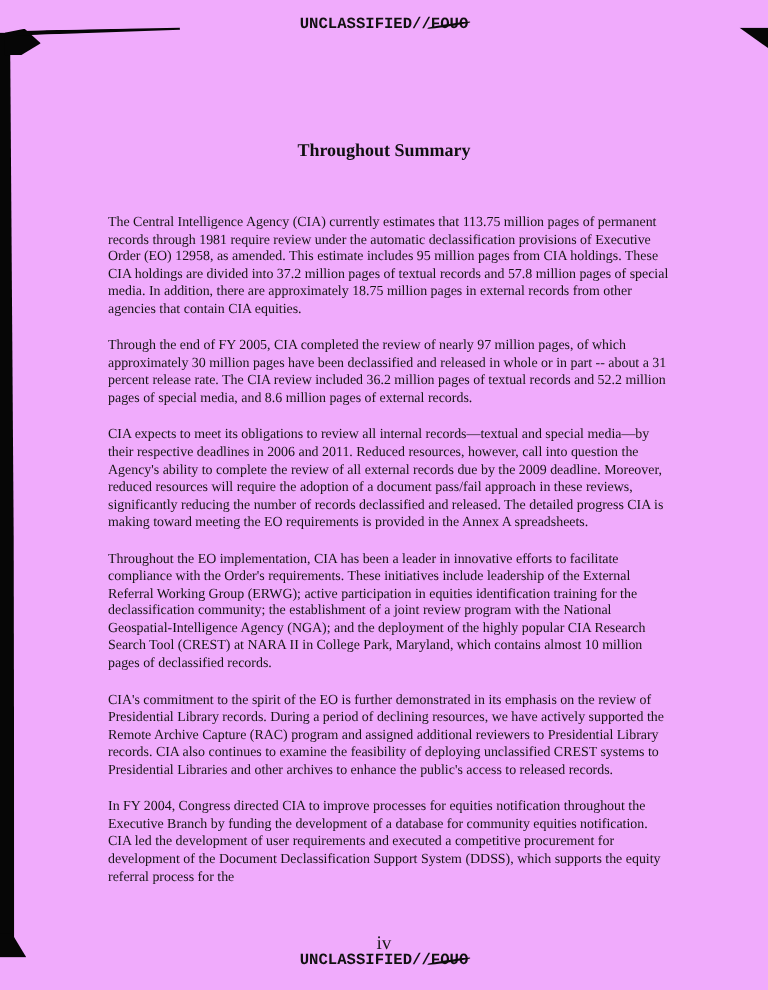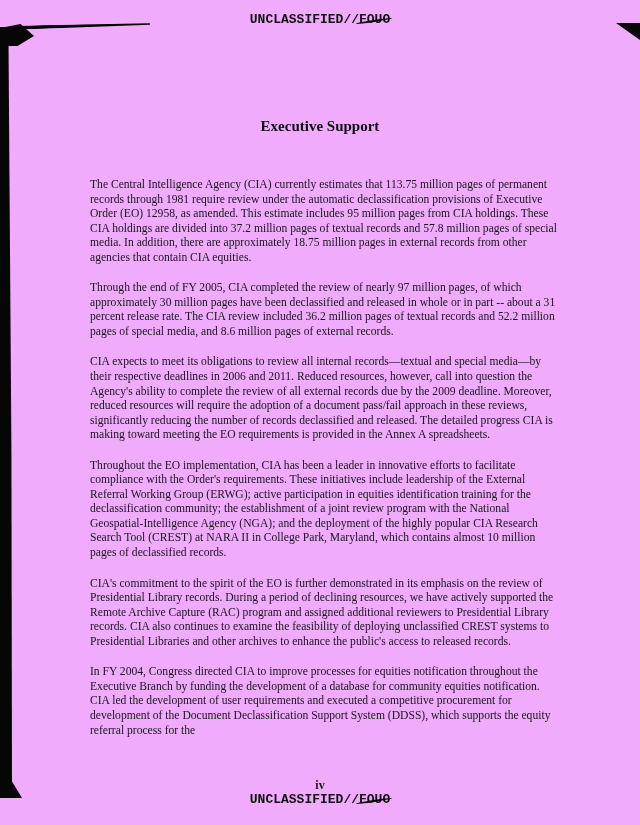--- a/index.html
+++ b/index.html
@@ -99,41 +99,40 @@
     color: #161616;
   }
 
   
   .page-number {
     position: absolute;
     top: 778px;
     left: 0;
     width: 100%;
     text-align: center;
-    font-size: 12px;
+    font-size: 16px;
     color: #1a1a1a;
-    font-weight: bold;
   }
 </style>
 </head>
 <body>
 
 <div class="sheet">
 
   <div class="artifact artifact-left-bar"></div>
   <div class="artifact artifact-top-left-blob"></div>
   <div class="artifact artifact-top-line"></div>
   <div class="artifact artifact-top-right"></div>
   <div class="artifact artifact-bottom-left"></div>
 
   <div class="classification header-banner">
     <span>UNCLASSIFIED//</span><span class="struck">FOUO</span>
   </div>
 
-  <h1 class="doc-title">Executive Support</h1>
+  <h1 class="doc-title">Throughout Summary</h1>
 
   <div class="doc-body">
     <p>The Central Intelligence Agency (CIA) currently estimates that 113.75 million pages of permanent records through 1981 require review under the automatic declassification provisions of Executive Order (EO) 12958, as amended.  This estimate includes 95 million pages from CIA holdings.  These CIA holdings are divided into 37.2 million pages of textual records and 57.8 million pages of special media.  In addition, there are approximately 18.75 million pages in external records from other agencies that contain CIA equities.</p>
     <p>Through the end of FY 2005, CIA completed the review of nearly 97 million pages, of which approximately 30 million pages have been declassified and released in whole or in part -- about a 31 percent release rate.  The CIA review included 36.2 million pages of textual records and 52.2 million pages of special media, and 8.6 million pages of external records.</p>
     <p>CIA expects to meet its obligations to review all internal records—textual and special media—by their respective deadlines in 2006 and 2011.  Reduced resources, however, call into question the Agency's ability to complete the review of all external records due by the 2009 deadline.  Moreover, reduced resources will require the adoption of a document pass/fail approach in these reviews, significantly reducing the number of records declassified and released.  The detailed progress CIA is making toward meeting the EO requirements is provided in the Annex A spreadsheets.</p>
     <p>Throughout the EO implementation, CIA has been a leader in innovative efforts to facilitate compliance with the Order's requirements.  These initiatives include leadership of the External Referral Working Group (ERWG); active participation in equities identification training for the declassification community; the establishment of a joint review program with the National Geospatial-Intelligence Agency (NGA); and the deployment of the highly popular CIA Research Search Tool (CREST) at NARA II in College Park, Maryland, which contains almost 10 million pages of declassified records.</p>
     <p>CIA's commitment to the spirit of the EO is further demonstrated in its emphasis on the review of Presidential Library records.  During a period of declining resources, we have actively supported the Remote Archive Capture (RAC) program and assigned additional reviewers to Presidential Library records.  CIA also continues to examine the feasibility of deploying unclassified CREST systems to Presidential Libraries and other archives to enhance the public's access to released records.</p>
     <p>In FY 2004, Congress directed CIA to improve processes for equities notification throughout the Executive Branch by funding the development of a database for community equities notification.  CIA led the development of user requirements and executed a competitive procurement for development of the Document Declassification Support System (DDSS), which supports the equity referral process for the</p>
   </div>
 

